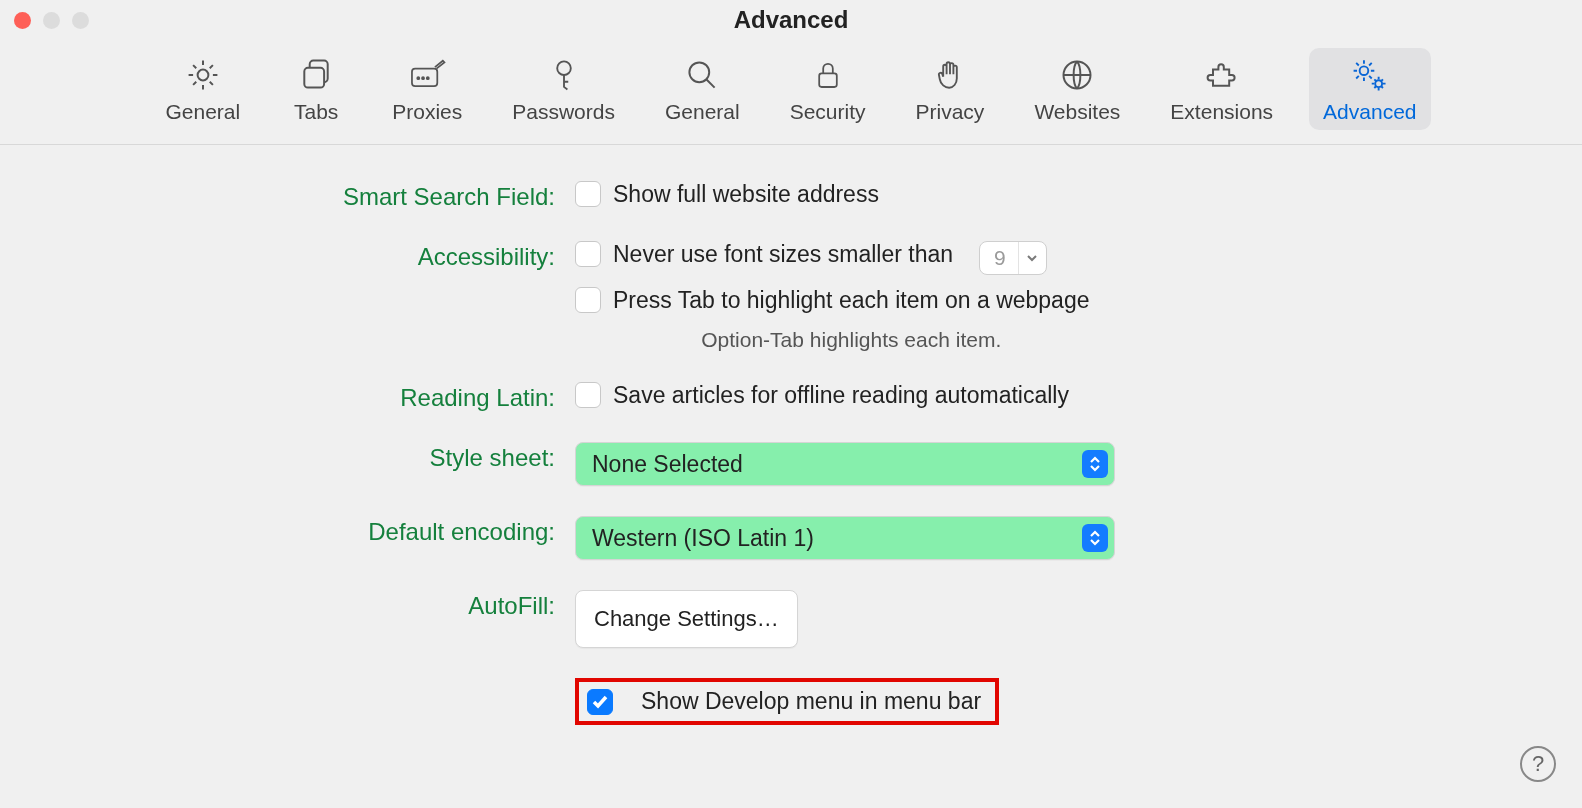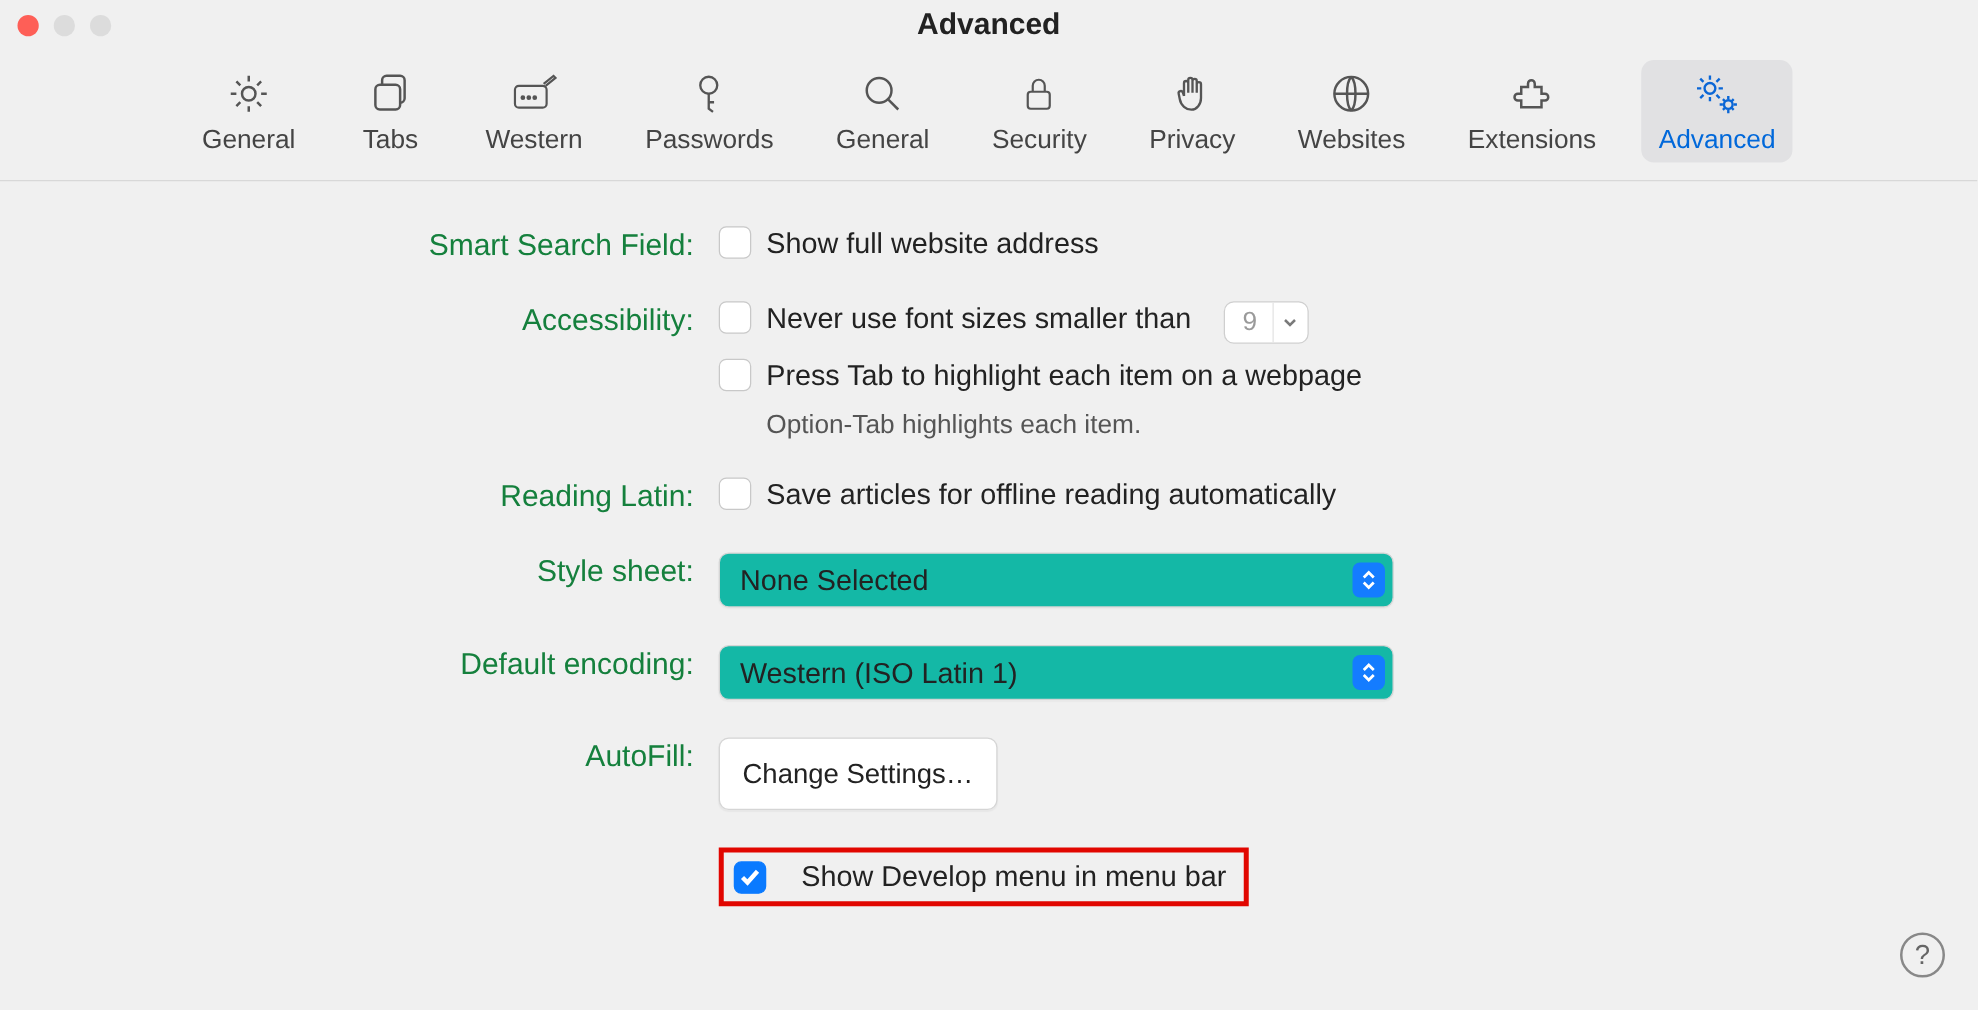--- a/index.html
+++ b/index.html
@@ -67,33 +67,33 @@
   .cb {
     width:26px; height:26px; border-radius:6px;
     background:#fff; border:1px solid #c8c8c8;
     display:flex; align-items:center; justify-content:center;
     flex-shrink:0;
   }
   .cb.checked {
     background:#0a7aff; border-color:#0a7aff;
   }
   .cb.checked svg { stroke:#fff; stroke-width:3.5; fill:none;}
-  .note { font-size:21px; color:#555; margin-left:0px; margin-top:2px;}
+  .note { font-size:21px; color:#555; margin-left:0px; margin-top:2px;text-align:center;}
   .stepper {
     display:flex; align-items:center; border:1px solid #cfcfcf;
     border-radius:8px; background:#fff; height:34px; overflow:hidden;
     margin-left:14px;
   }
   .stepper .val { padding:0 12px 0 14px; font-size:21px; color:#9a9a9a;}
   .stepper .handle {
     width:28px; height:100%; border-left:1px solid #e3e3e3;
     display:flex; align-items:center; justify-content:center;
   }
   .select {
-    width:540px; height:44px; background:#14b8a6; border:1px solid #d5d5d5;
+    width:540px; height:44px; background:#86efac; border:1px solid #d5d5d5;
     border-radius:8px; display:flex; align-items:center;
     padding:0 6px 0 16px; font-size:23px; justify-content:space-between;
     box-shadow:0 1px 1px rgba(0,0,0,0.03);
   }
   .select .arrows {
     width:26px; height:28px; border-radius:6px; background:#147cff;
     display:flex; flex-direction:column; align-items:center; justify-content:center;
   }
   .select .arrows svg { stroke:#fff; fill:none; stroke-width:2.2;}
   .btn {
@@ -147,21 +147,21 @@
   <div class="tab">
     <div class="icon">
       <svg viewBox="0 0 48 40" width="44" height="36">
           <rect x="5" y="12" width="32" height="22" rx="4"></rect>
           <circle cx="13" cy="24" r="1.3" fill="#555"></circle>
           <circle cx="19" cy="24" r="1.3" fill="#555"></circle>
           <circle cx="25" cy="24" r="1.3" fill="#555"></circle>
           <path d="M34 10 44 2l2 2-10 8"></path>
         </svg>
     </div>
-    <span class="label">Western</span>
+    <span class="label">Proxies</span>
   </div>
   <div class="tab">
     <div class="icon">
       <svg viewBox="0 0 40 40" width="34" height="38">
           <circle cx="20" cy="12" r="8"></circle>
           <path d="M20 20v14l4 3 M20 28h5"></path>
         </svg>
     </div>
     <span class="label">Passwords</span>
   </div>

